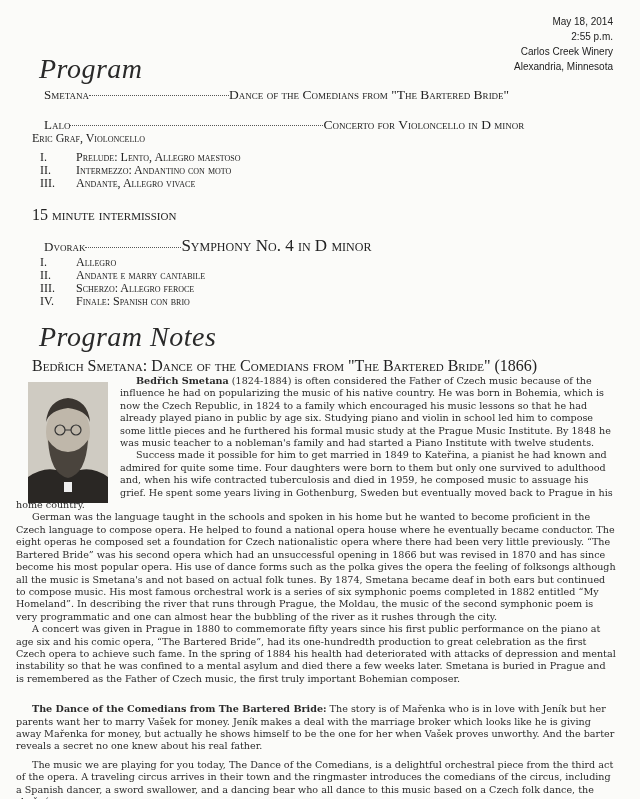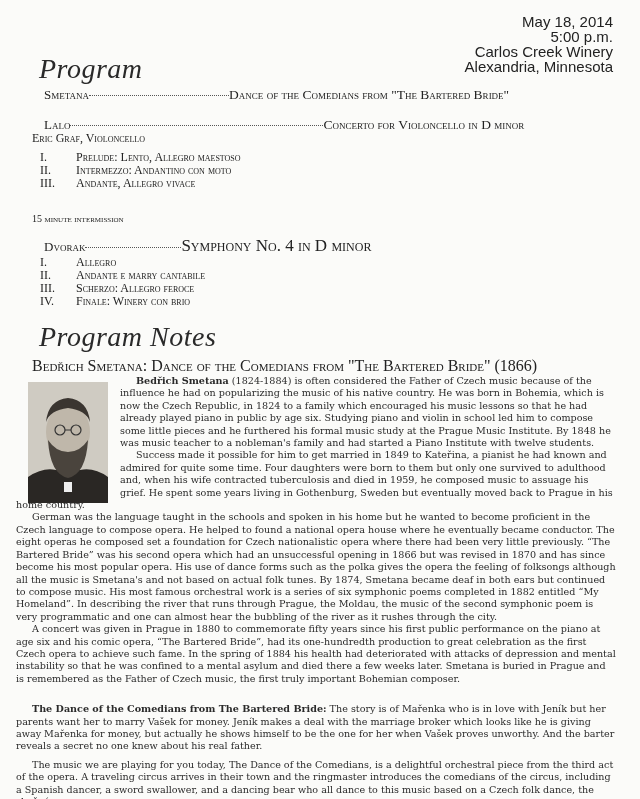--- a/index.html
+++ b/index.html
@@ -15,21 +15,21 @@
       position: absolute; left: 32px; top: 6px;
       font-family: "Liberation Serif", serif;
       font-size: 28px; letter-spacing: 0.5px;
       font-variant: small-caps; color: #222;
       margin: 0; font-weight: normal;
     }
     .event-info {
       position: absolute; right: 27px; top: 14px;
       text-align: right;
       font-family: "Liberation Sans", sans-serif;
-      font-size: 15px; line-height: 15px; color: #222;
+      font-size: 10px; line-height: 15px; color: #222;
     }
     .script-heading {
       position: absolute; left: 32px;
       font-family: "Liberation Serif", serif;
       font-style: italic; font-size: 28px; color: #2a2a2a;
       margin: 7px; font-weight: normal; letter-spacing: 0.5px;
     }
     .sc {
       font-family: "Liberation Serif", serif;
       font-variant: small-caps;
@@ -69,21 +69,21 @@
     .bold { font-weight: bold; }
   </style>
 </head>
 <body>
 
 <div class="page">
 
 
   <div class="event-info">
     <div>May 18, 2014</div>
-    <div>5:00 p.m.</div>
+    <div>2:55 p.m.</div>
     <div>Carlos Creek Winery</div>
     <div>Alexandria, Minnesota</div>
   </div>
 
   <h2 class="script-heading" style="top:46px;">Program</h2>
 
   <div class="piece-line sc" style="top:87px;">
     <span>Smetana</span>
     <span class="dots" style="width:140px;"></span>
     <span style="font-size:13.5px;">Dance of the Comedians from "The Bartered Bride"</span>
@@ -104,21 +104,21 @@
     <li>
         <span class="num">II.</span>
         <span>Intermezzo:  Andantino con moto</span>
       </li>
     <li>
         <span class="num">III.</span>
         <span>Andante, Allegro vivace</span>
       </li>
   </ul>
 
-  <div class="intermission sc" style="font-size:10px;margin-top:7px;">15 minute intermission</div>
+  <div class="intermission sc" style="font-size:16px;">15 minute intermission</div>
 
   <div class="piece-line sc" style="top:236px;">
     <span>Dvorak</span>
     <span class="dots" style="width:96px;"></span>
     <span style="font-size:17px;">Symphony No. 4 in D minor</span>
   </div>
 
   <ul class="movements sc" style="top:256px;">
     <li>
         <span class="num">I.</span>
@@ -127,21 +127,21 @@
     <li>
         <span class="num">II.</span>
         <span>Andante e marry cantabile</span>
       </li>
     <li>
         <span class="num">III.</span>
         <span>Scherzo:  Allegro feroce</span>
       </li>
     <li>
         <span class="num">IV.</span>
-        <span>Finale:  Winery con brio</span>
+        <span>Finale:  Spanish con brio</span>
       </li>
   </ul>
 
   <h2 class="script-heading" style="top:314px;">Program Notes</h2>
 
   <h3 class="note-heading">Bedřich Smetana:  Dance of the Comedians from "The Bartered Bride" (1866)</h3>
 
   <div class="portrait" title="portrait of Bedřich Smetana">
     <svg width="80" height="121" viewBox="0 0 80 121">
       <rect width="80" height="121" fill="#cfcbc2"></rect>

